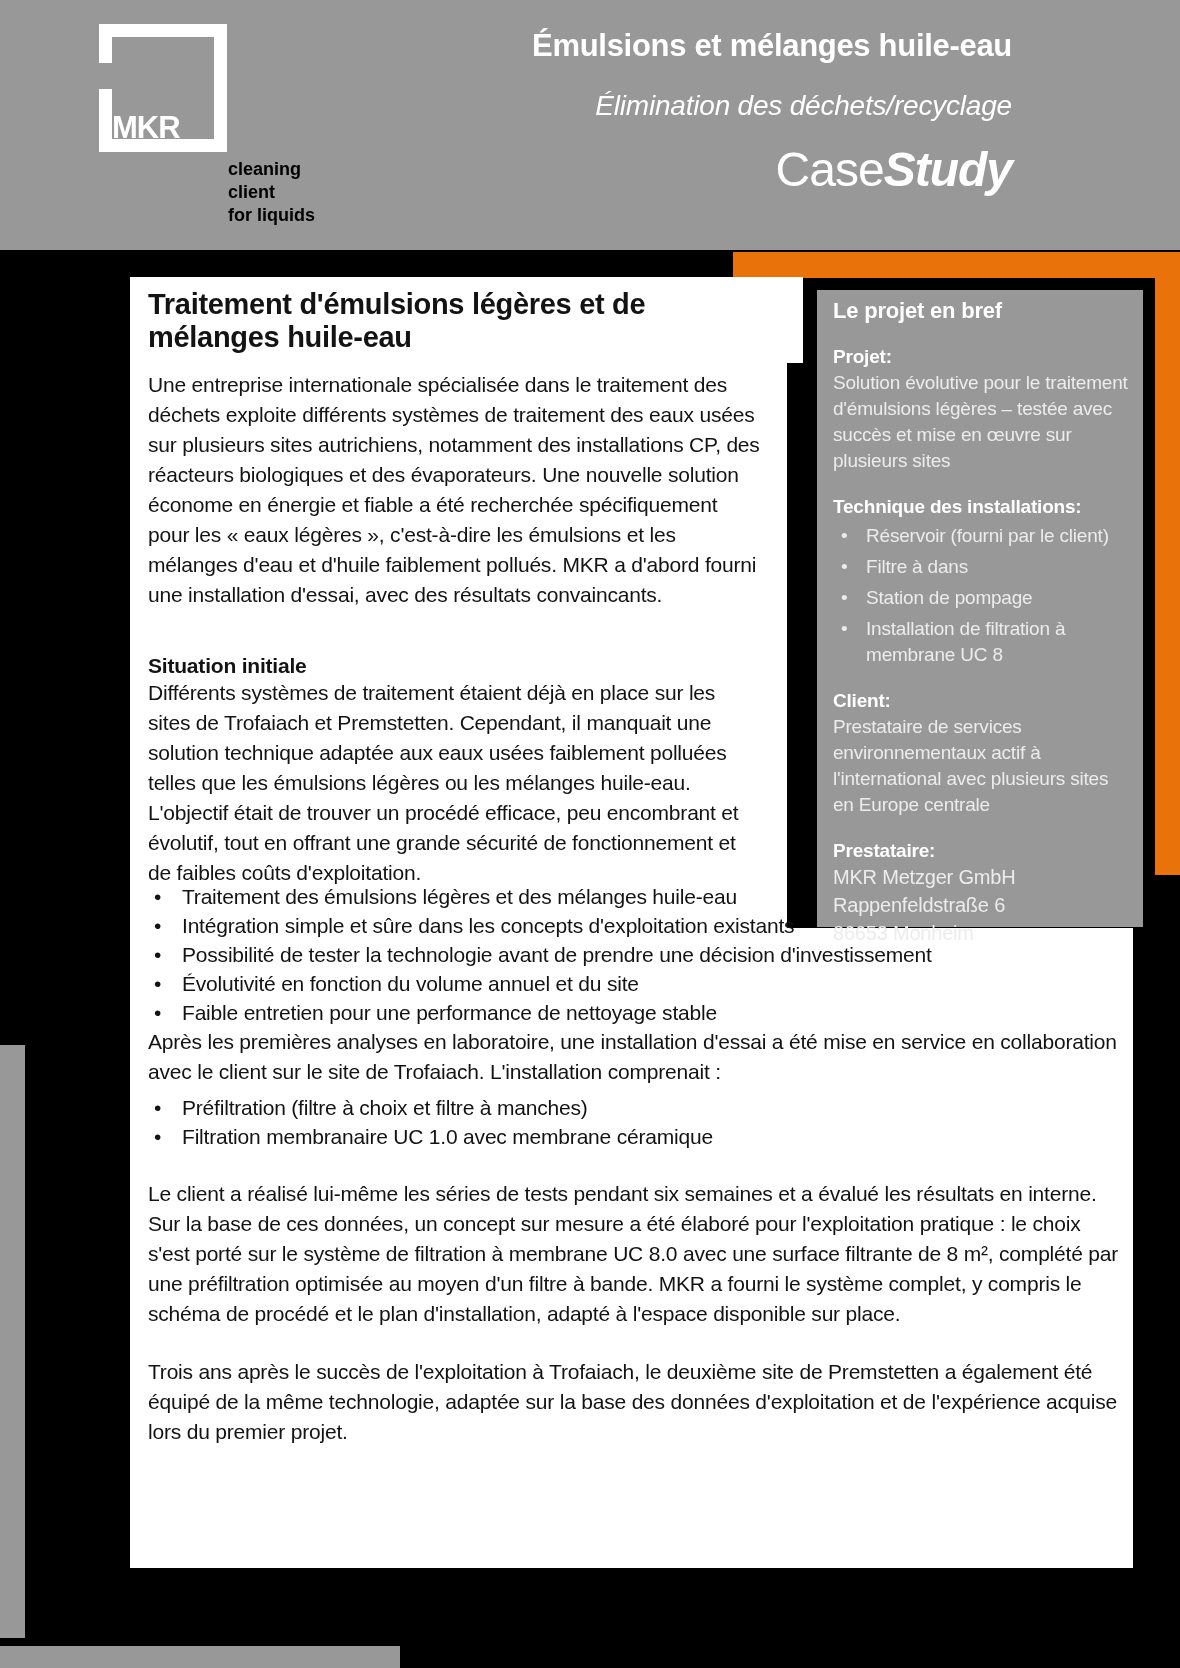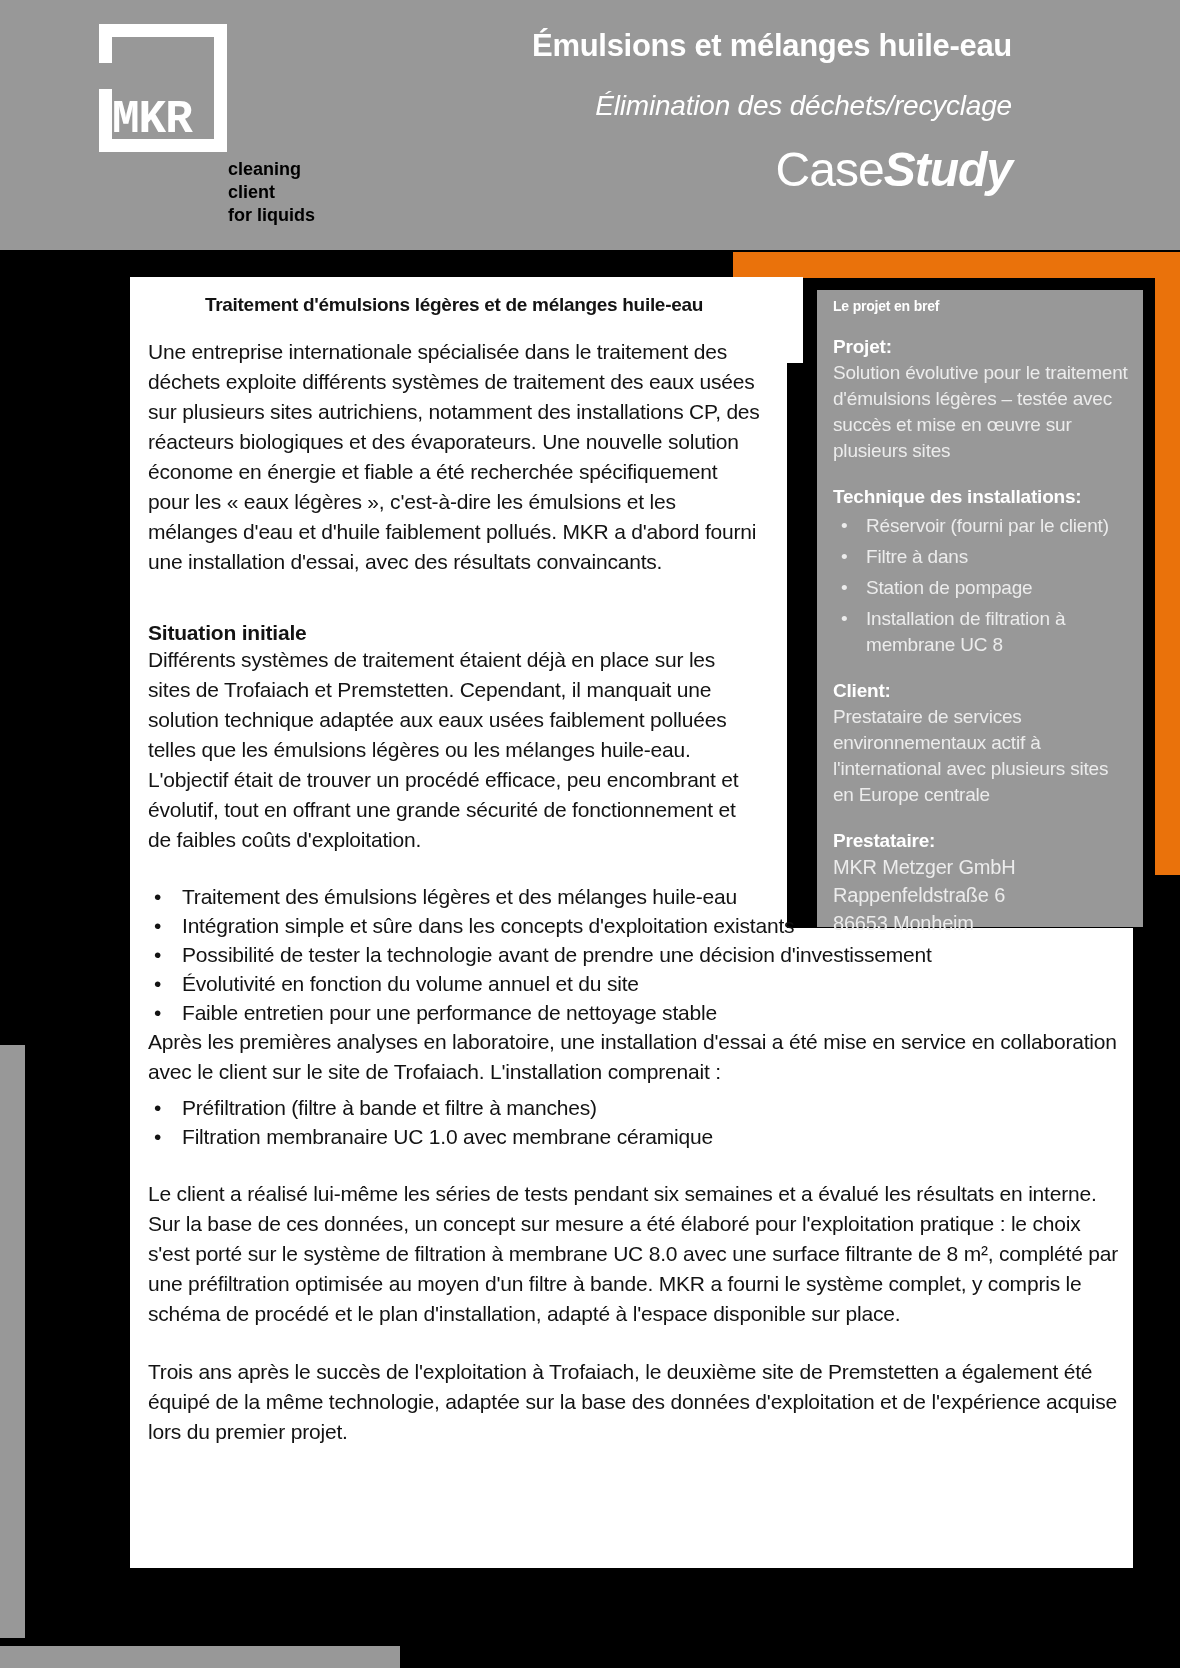--- a/index.html
+++ b/index.html
@@ -15,45 +15,45 @@
   .upper-box{position:absolute;left:130px;top:277px;width:657px;height:651px;background:#fff;}
   .lower-box{position:absolute;left:130px;top:928px;width:1003px;height:640px;background:#fff;}
   .sidebar-box{position:absolute;left:817px;top:290px;width:326px;height:637px;background:var(--header-gray,#989898);}
   .left-gray-strip{position:absolute;left:0;top:1045px;width:25px;height:593px;background:var(--header-gray,#989898);}
   .bottom-gray-bar{position:absolute;left:0;top:1646px;width:400px;height:22px;background:var(--header-gray,#989898);}
 
   
   .logo{position:absolute;left:99px;top:24px;width:102px;height:102px;border:13px solid #fff;}
   .logo-notch{position:absolute;left:-13px;top:26px;width:13px;height:26px;background:var(--header-gray,#989898);}
   .logo-text{position:absolute;left:0px;bottom:-4px;color:#fff;font-weight:bold;
-             font-size:46px;letter-spacing:-1px;line-height:1;font-family:Liberation Mono, monospace;}
+             font-size:31px;letter-spacing:-1px;line-height:1;}
   .tagline{position:absolute;left:228px;top:158px;color:#000000;font-weight:bold;
            font-size:18px;line-height:23px;}
   .header-right{position:absolute;right:168px;top:28px;text-align:right;color:#fff;}
   .h-title{font-size:31px;font-weight:bold;letter-spacing:-0.3px;}
   .h-subtitle{margin-top:26px;font-size:28px;font-style:italic;letter-spacing:-0.2px;}
   .casestudy{margin-top:22px;font-size:48px;letter-spacing:-1px;line-height:1.1;}
   .cs-regular{font-weight:400;}
   .cs-bold{font-weight:bold;font-style:italic;}
 
   
   .content-upper{position:absolute;left:148px;top:288px;width:612px;color:#131313;}
   .content-lower{position:absolute;left:148px;top:876px;width:975px;color:#131313;}
-  .doc-title{font-size:19px;font-weight:bold;line-height:33px;letter-spacing:-0.3px;margin:0 0 16px 0;text-align:center;}
+  .doc-title{font-size:29px;font-weight:bold;line-height:33px;letter-spacing:-0.3px;margin:0 0 16px 0;}
   .para{font-size:21px;line-height:30px;letter-spacing:-0.2px;margin:0;}
   .section-h{font-size:21px;font-weight:bold;letter-spacing:-0.2px;margin:0;}
   .gap-l{margin-top:44px;}
   .gap-m{margin-top:28px;}
   .blist{list-style:none;margin:6px 0 0 0;padding:0;}
   .blist li{position:relative;padding-left:34px;font-size:21px;line-height:29px;letter-spacing:-0.2px;}
   .blist li::before{content:"\2022";position:absolute;left:6px;top:0;}
 
   
   .sidebar-inner{position:absolute;left:16px;top:8px;width:296px;color:var(--sidebar-text,#ececec);}
-  .sb-title{font-size:14px;font-weight:bold;color:#fff;letter-spacing:-0.2px;margin:0;}
+  .sb-title{font-size:22px;font-weight:bold;color:#fff;letter-spacing:-0.2px;margin:0;}
   .sb-label{font-size:19px;font-weight:bold;color:#fff;margin:22px 0 0 0;letter-spacing:-0.2px;}
   .sb-text{font-size:19px;line-height:26px;letter-spacing:-0.2px;margin:2px 0 0 0;}
   .sb-list{list-style:none;margin:4px 0 0 0;padding:0;}
   .sb-list li{position:relative;padding-left:33px;font-size:19px;line-height:26px;letter-spacing:-0.2px;margin-top:5px;}
   .sb-list li::before{content:"\2022";position:absolute;left:8px;top:0;}
   .sb-addr{font-size:20px;line-height:26px;letter-spacing:-0.2px;margin:2px 0 0 0;}
 </style>
 </head>
 <body>
 
@@ -95,21 +95,21 @@
   <div class="content-lower">
     <ul class="blist">
       <li>Traitement des émulsions légères et des mélanges huile-eau</li>
       <li>Intégration simple et sûre dans les concepts d'exploitation existants</li>
       <li>Possibilité de tester la technologie avant de prendre une décision d'investissement</li>
       <li>Évolutivité en fonction du volume annuel et du site</li>
       <li>Faible entretien pour une performance de nettoyage stable</li>
     </ul>
     <p class="para">Après les premières analyses en laboratoire, une installation d'essai a été mise en service en collaboration avec le client sur le site de Trofaiach. L'installation comprenait :</p>
     <ul class="blist">
-      <li>Préfiltration (filtre à bande et filtre à manches)</li>
+      <li>Préfiltration (filtre à choix et filtre à manches)</li>
       <li>Filtration membranaire UC 1.0 avec membrane céramique</li>
     </ul>
     <p class="para gap-m">Le client a réalisé lui-même les séries de tests pendant six semaines et a évalué les résultats en interne. Sur la base de ces données, un concept sur mesure a été élaboré pour l'exploitation pratique : le choix s'est porté sur le système de filtration à membrane UC 8.0 avec une surface filtrante de 8 m², complété par une préfiltration optimisée au moyen d'un filtre à bande. MKR a fourni le système complet, y compris le schéma de procédé et le plan d'installation, adapté à l'espace disponible sur place.</p>
     <p class="para gap-m">Trois ans après le succès de l'exploitation à Trofaiach, le deuxième site de Premstetten a également été équipé de la même technologie, adaptée sur la base des données d'exploitation et de l'expérience acquise lors du premier projet.</p>
   </div>
 
   <div class="sidebar-box">
     <div class="sidebar-inner">
       <h3 class="sb-title">Le projet en bref</h3>
       <p class="sb-label">Projet:</p>

